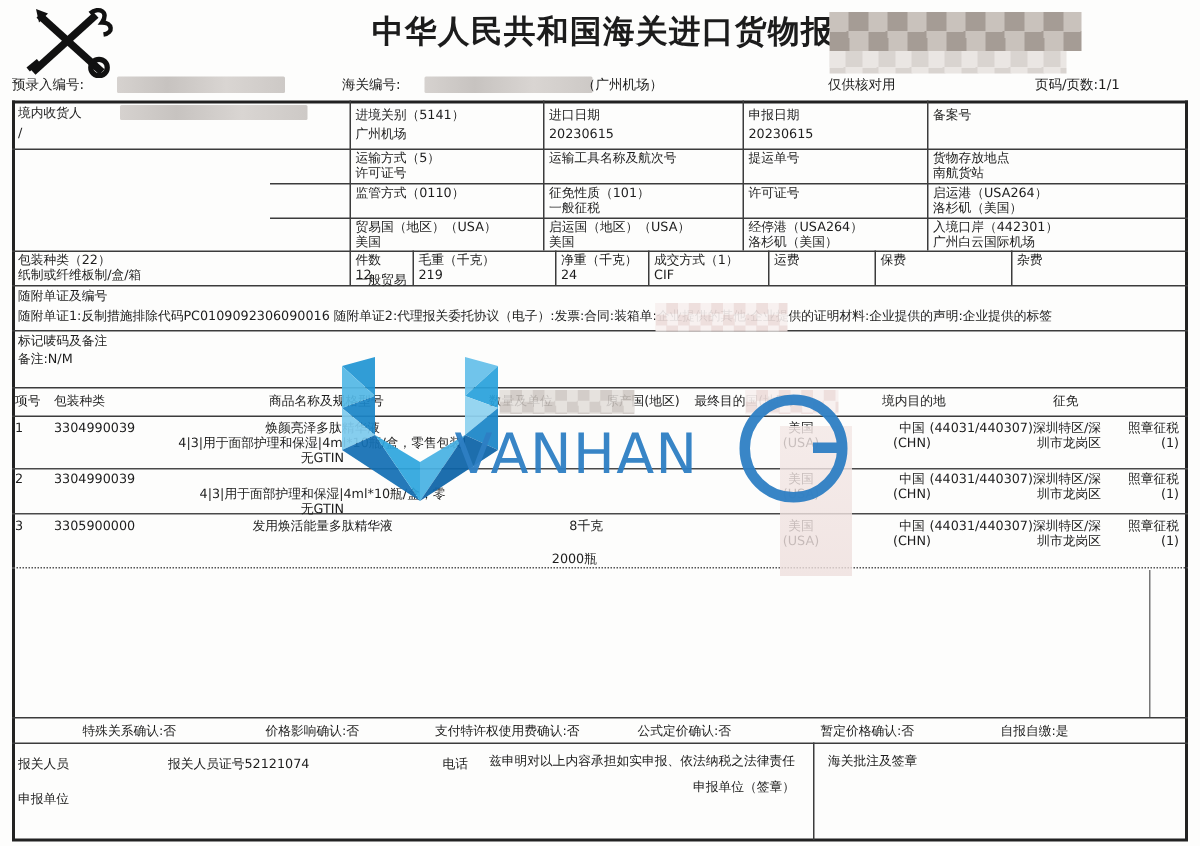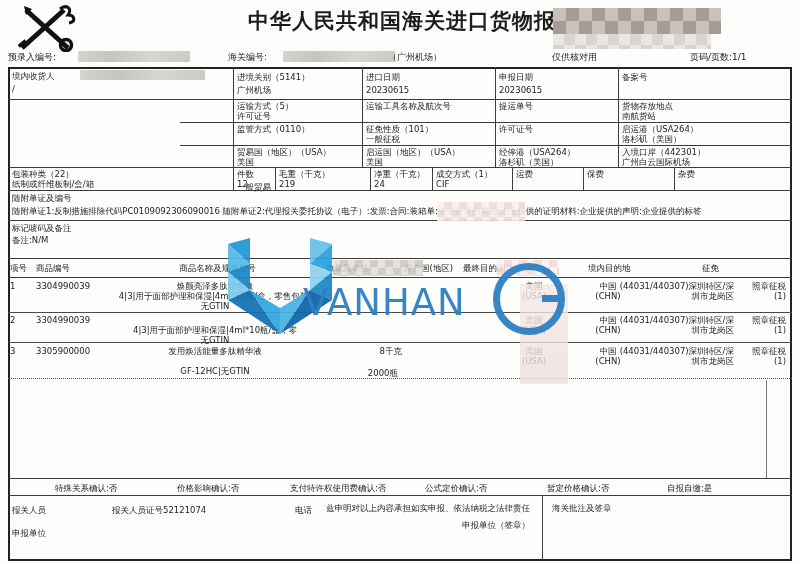--- a/index.html
+++ b/index.html
@@ -140,21 +140,21 @@
   <div class="t" style="left:678px;top:169px;">杂费</div>
 
   <div class="t" style="left:12px;top:193px;">随附单证及编号</div>
   <div class="t" style="left:12px;top:206px;">随附单证1:反制措施排除代码PC0109092306090016 随附单证2:代理报关委托协议（电子）:发票:合同:装箱单:企业提供的其他:企业提供的证明材料:企业提供的声明:企业提供的标签</div>
   <div class="px ckp z3" style="left:437px;top:202px;width:88px;height:19px;"></div>
 
   <div class="t" style="left:12px;top:223px;">标记唛码及备注</div>
   <div class="t" style="left:12px;top:235px;">备注:N/M</div>
 
   <div class="t" style="left:10px;top:263px;">项号</div>
-  <div class="t" style="left:36px;top:263px;">商品编号</div>
+  <div class="t" style="left:36px;top:263px;">包装种类</div>
   <div class="t ctr" style="left:110px;top:263px;width:215px;">商品名称及规格型号</div>
   <div class="t" style="left:326px;top:263px;">数量及单位</div>
   <div class="t" style="left:404px;top:263px;">原产国(地区)</div>
   <div class="t" style="left:463px;top:263px;">最终目的国(地区)</div>
   <div class="t" style="left:588px;top:263px;">境内目的地</div>
   <div class="t" style="left:702px;top:263px;">征免</div>
   <div class="px ck3 z3" style="left:333px;top:260px;width:90px;height:16px;"></div>
   <div class="px ckp z3" style="left:497px;top:260px;width:62px;height:16px;"></div>
 
   <div class="t" style="left:10px;top:281px;">1</div>
@@ -182,21 +182,20 @@
   <div class="t ctr" style="left:580px;top:315px;width:56px;">中国</div>
   <div class="t ctr" style="left:580px;top:325px;width:56px;">(CHN)</div>
   <div class="t rgt" style="left:616px;top:315px;width:118px;">(44031/440307)深圳特区/深</div>
   <div class="t rgt" style="left:616px;top:325px;width:118px;">圳市龙岗区</div>
   <div class="t rgt" style="left:736px;top:315px;width:50px;">照章征税</div>
   <div class="t rgt" style="left:736px;top:325px;width:50px;">(1)</div>
 
   <div class="t" style="left:10px;top:346px;">3</div>
   <div class="t" style="left:36px;top:346px;">3305900000</div>
   <div class="t ctr" style="left:100px;top:346px;width:230px;">发用焕活能量多肽精华液</div>
-  <div class="t ctr" style="left:100px;top:366px;width:230px;">GF-12HC|无GTIN</div>
   <div class="t rgt" style="left:330px;top:346px;width:72px;">8千克</div>
   <div class="t rgt" style="left:326px;top:368px;width:72px;">2000瓶</div>
   <div class="t ctr" style="left:505px;top:346px;width:58px;">美国</div>
   <div class="t ctr" style="left:505px;top:356px;width:58px;">(USA)</div>
   <div class="t ctr" style="left:580px;top:346px;width:56px;">中国</div>
   <div class="t ctr" style="left:580px;top:356px;width:56px;">(CHN)</div>
   <div class="t rgt" style="left:616px;top:346px;width:118px;">(44031/440307)深圳特区/深</div>
   <div class="t rgt" style="left:616px;top:356px;width:118px;">圳市龙岗区</div>
   <div class="t rgt" style="left:736px;top:346px;width:50px;">照章征税</div>
   <div class="t rgt" style="left:736px;top:356px;width:50px;">(1)</div>

